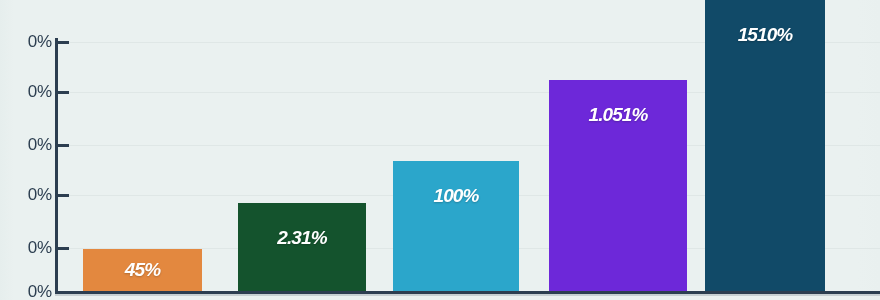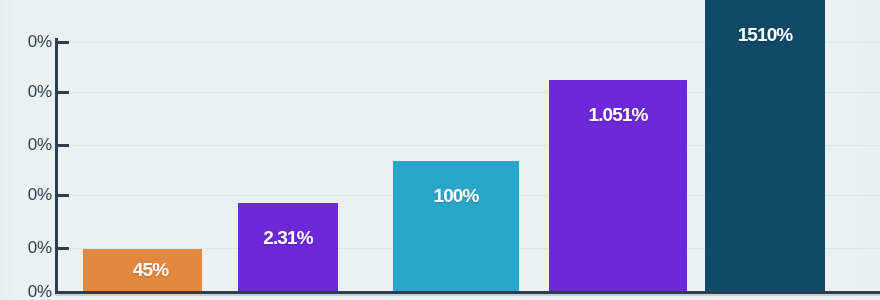--- a/index.html
+++ b/index.html
@@ -99,20 +99,21 @@
     position: absolute;
     left: 0;
     width: 52px;
     height: 20px;
   }
 
   
   .bar {
     position: absolute;
     bottom: 8px;
+    font-style: italic;
   }
   .bar-label {
     position: absolute;
     left: 0;
     width: 100%;
     text-align: center;
     color: #ffffff;
     font-size: 19px;
     font-weight: bold;
     letter-spacing: -0.9px;
@@ -132,23 +133,23 @@
     <div id="gridlines">
         <div class="gridline" style="top: 42px; background: rgb(223, 231, 230);"></div>
         <div class="gridline" style="top: 92px; background: rgb(223, 231, 230);"></div>
         <div class="gridline" style="top: 145px; background: rgb(223, 231, 230);"></div>
         <div class="gridline" style="top: 195px; background: rgb(223, 231, 230);"></div>
         <div class="gridline" style="top: 248px; background: rgb(223, 231, 230);"></div>
       </div>
 
     <div id="bars">
         <div class="bar" style="left: 83px; width: 119px; height: 43px; bottom: 8px; background: rgb(227, 136, 63);">
-          <div class="bar-label" style="color: rgb(255, 255, 255); top: 10px; margin-left: 8px;">45%</div>
+          <div class="bar-label" style="color: rgb(255, 255, 255); top: 10px;">45%</div>
         </div>
-        <div class="bar" style="left: 238px; width: 100px; height: 89px; bottom: 8px; background: #6d28d9;">
+        <div class="bar" style="left: 238px; width: 128px; height: 89px; bottom: 8px; background: #14532d;">
           <div class="bar-label" style="color: rgb(255, 255, 255); top: 24px;">2.31%</div>
         </div>
         <div class="bar" style="left: 393px; width: 126px; height: 131px; bottom: 8px; background: rgb(43, 166, 203);">
           <div class="bar-label" style="color: rgb(255, 255, 255); top: 24px;">100%</div>
         </div>
         <div class="bar" style="left: 549px; width: 138px; height: 212px; bottom: 8px; background: #6d28d9;">
           <div class="bar-label" style="color: rgb(255, 255, 255); top: 24px;">1.051%</div>
         </div>
         <div class="bar" style="left: 705px; width: 120px; height: 292px; bottom: 8px; background: rgb(17, 74, 104);">
           <div class="bar-label" style="color: rgb(255, 255, 255); top: 24px;">1510%</div>

